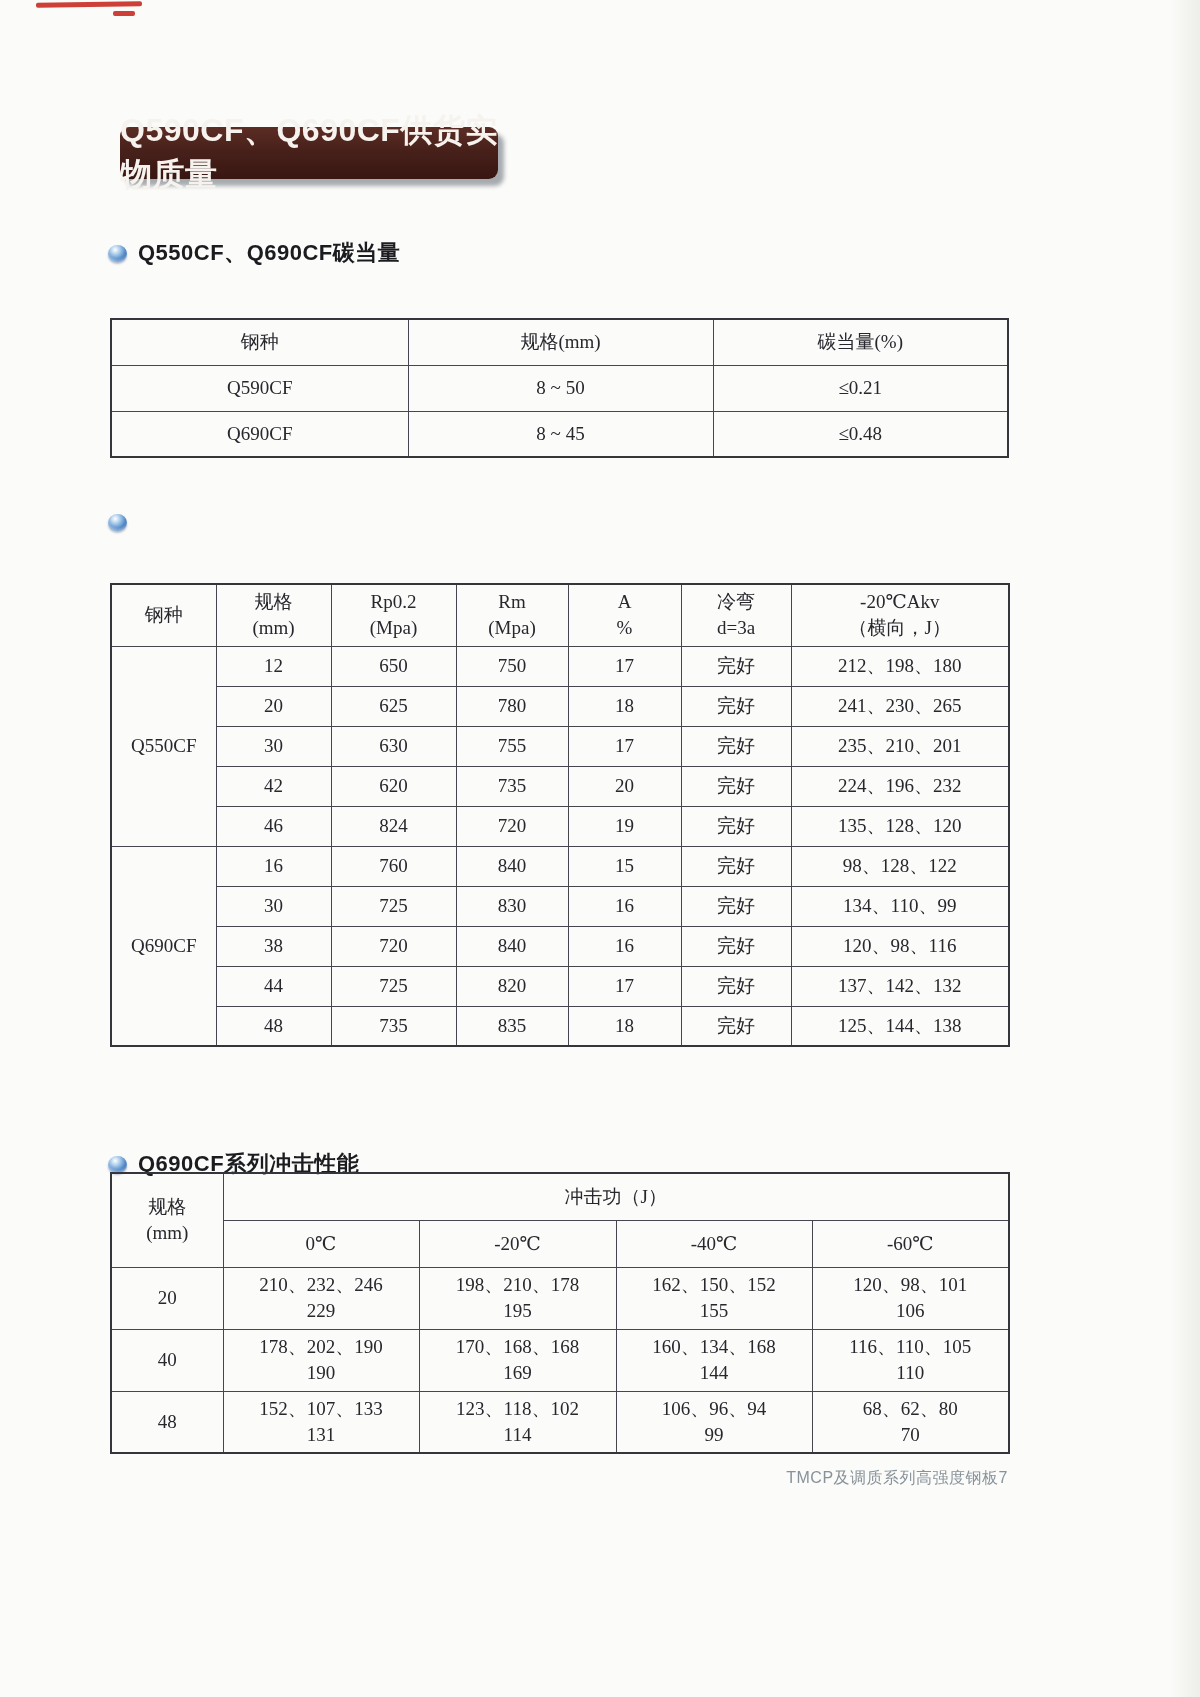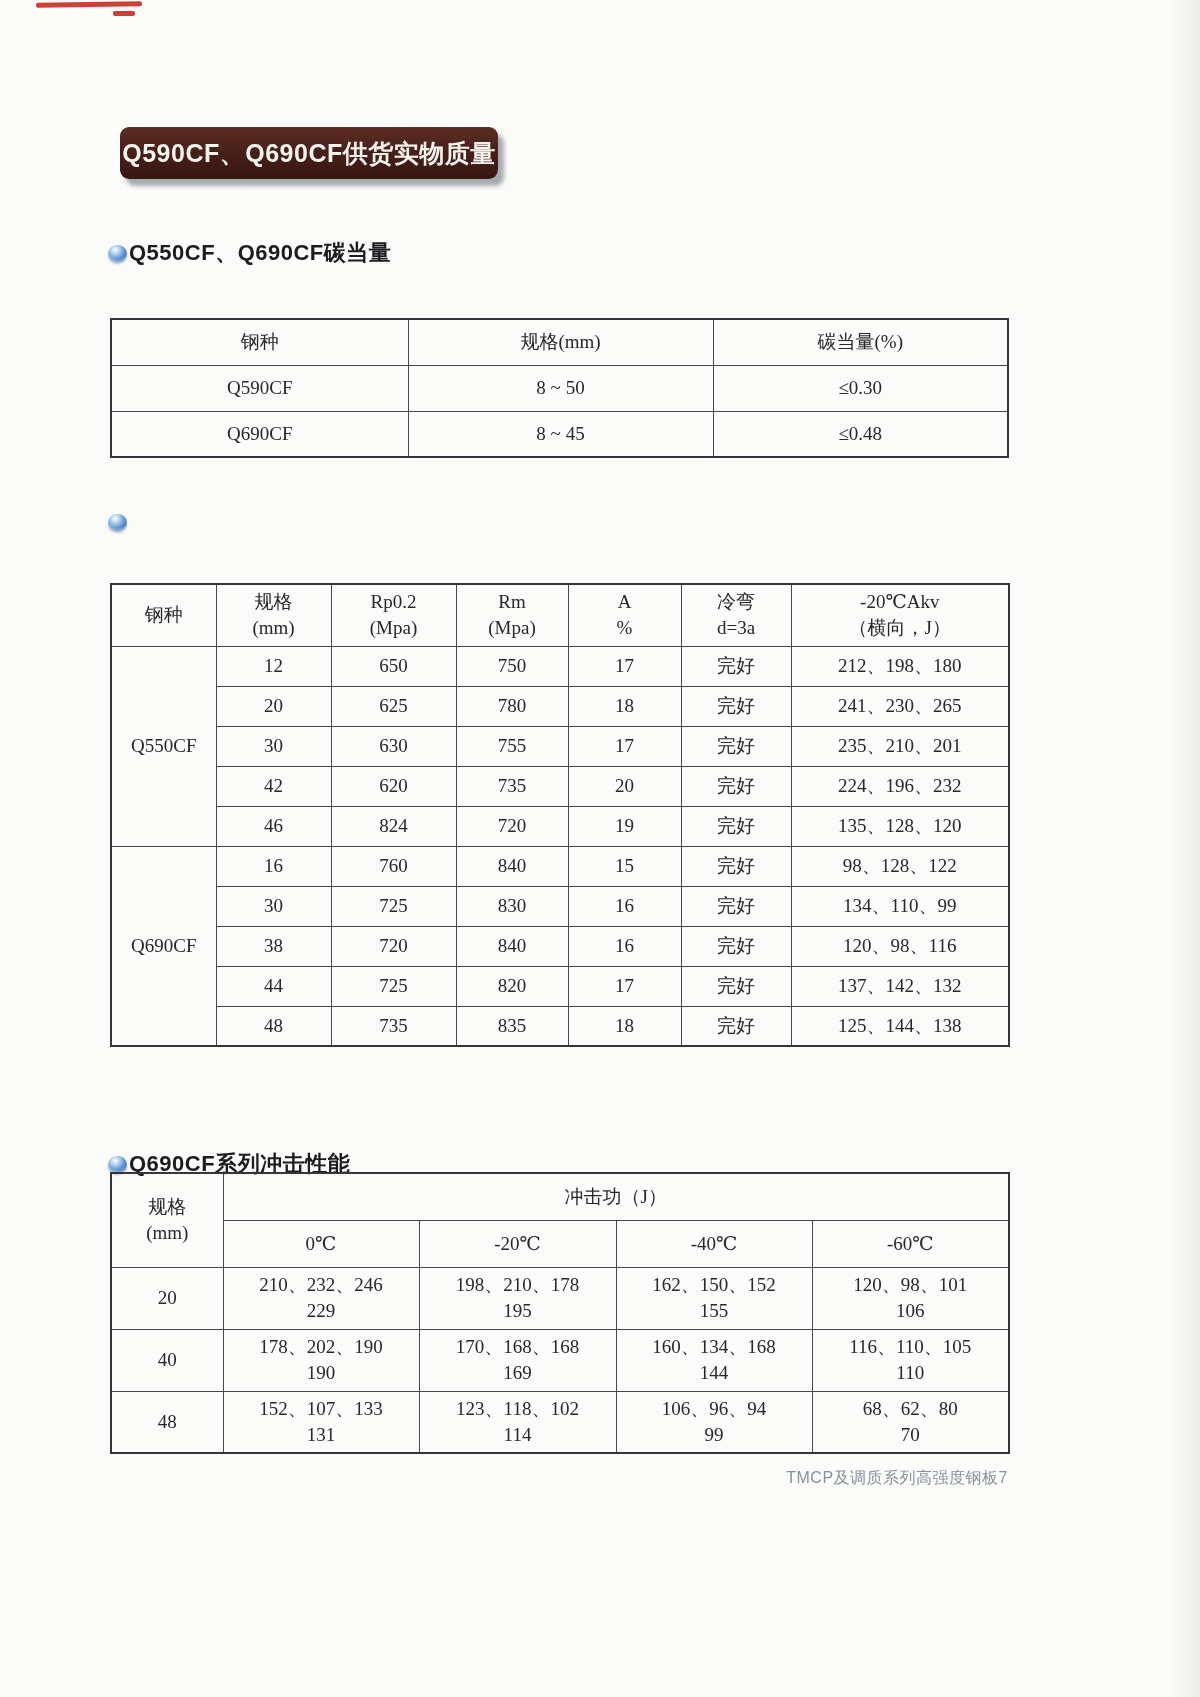--- a/index.html
+++ b/index.html
@@ -13,23 +13,23 @@
   .mark1{left:36px;top:2px;width:106px;height:5px;transform:rotate(-.8deg);}
   .mark2{left:113px;top:11px;width:22px;height:5px;}
 
   .banner{
     position:absolute;left:120px;top:127px;width:378px;height:52px;
     background:linear-gradient(180deg,#5b2d24 0%,#47201a 48%,#381611 100%);
     border-radius:9px;
     box-shadow:6px 7px 4px rgba(150,156,162,.85);
     display:flex;align-items:center;justify-content:center;
   }
-  .banner span{color:#f6f3ef;font-size:25px;font-weight:bold;letter-spacing:.5px;}
-
-  .sec{position:absolute;left:108px;display:flex;align-items:center;gap:2px;}
+  .banner span{color:#f6f3ef;font-size:32px;font-weight:bold;letter-spacing:.5px;}
+
+  .sec{position:absolute;left:108px;display:flex;align-items:center;gap:11px;}
   .sec1{top:238px;}
   .sec2{top:514px;}
   .sec3{top:1102px;margin-top:47px;}
   .bullet{
     width:19px;height:17px;border-radius:50%;
     background:radial-gradient(circle at 38% 28%,#ffffff 0%,#c3dcf2 20%,#5e95d0 55%,#2c5fa8 76%,#183a70 100%);
     box-shadow:0 2px 2px rgba(90,110,150,.45), inset 0 -2px 2px rgba(220,235,250,.5);
   }
   .sec-title{font-size:22px;font-weight:bold;color:#1b1c20;letter-spacing:.5px;}
 
@@ -83,21 +83,21 @@
     </colgroup>
   <tbody>
       <tr>
     <th>钢种</th>
     <th>规格(mm)</th>
     <th>碳当量(%)</th>
   </tr>
   <tr>
     <td>Q590CF</td>
     <td>8 ~ 50</td>
-    <td>≤0.30</td>
+    <td>≤0.21</td>
   </tr>
   <tr>
     <td>Q690CF</td>
     <td>8 ~ 45</td>
     <td>≤0.48</td>
   </tr>
 </tbody>
   </table>
 
 <div class="sec sec2">

